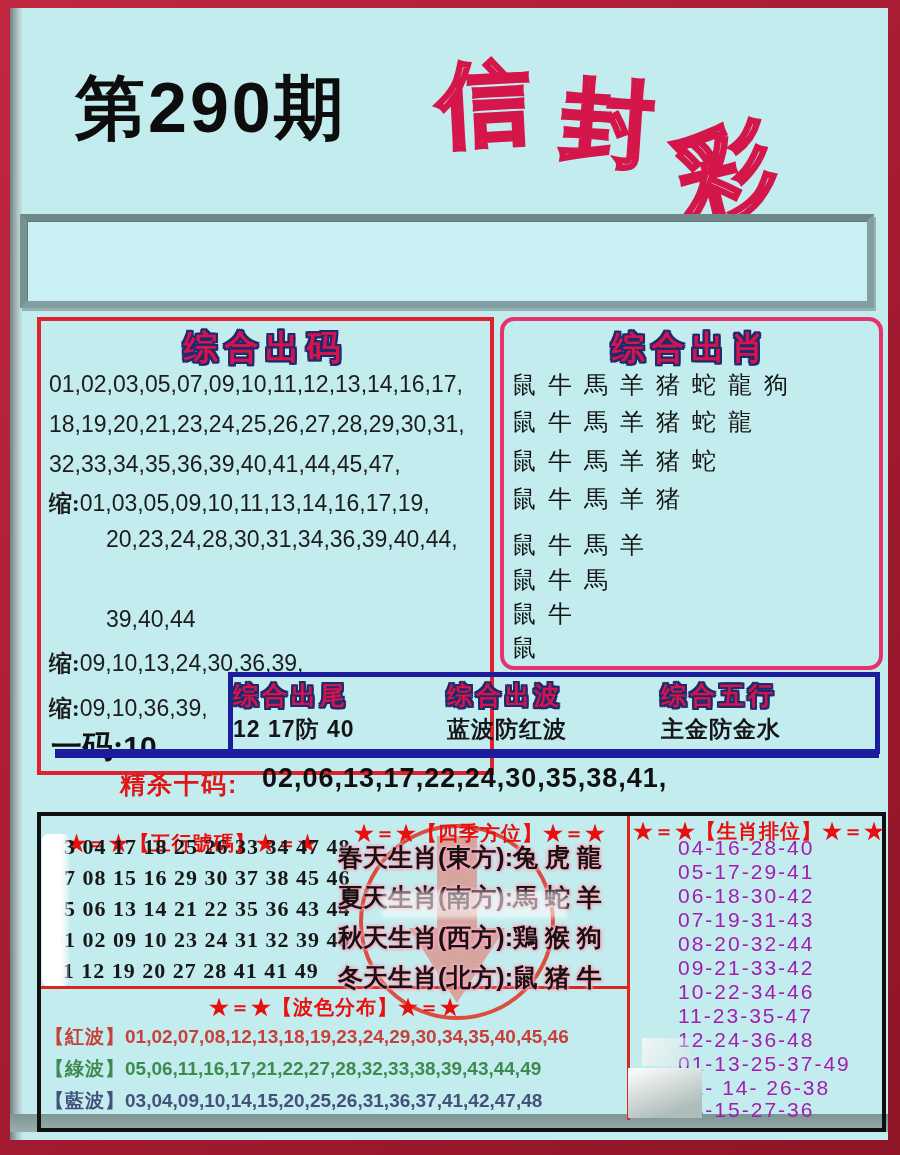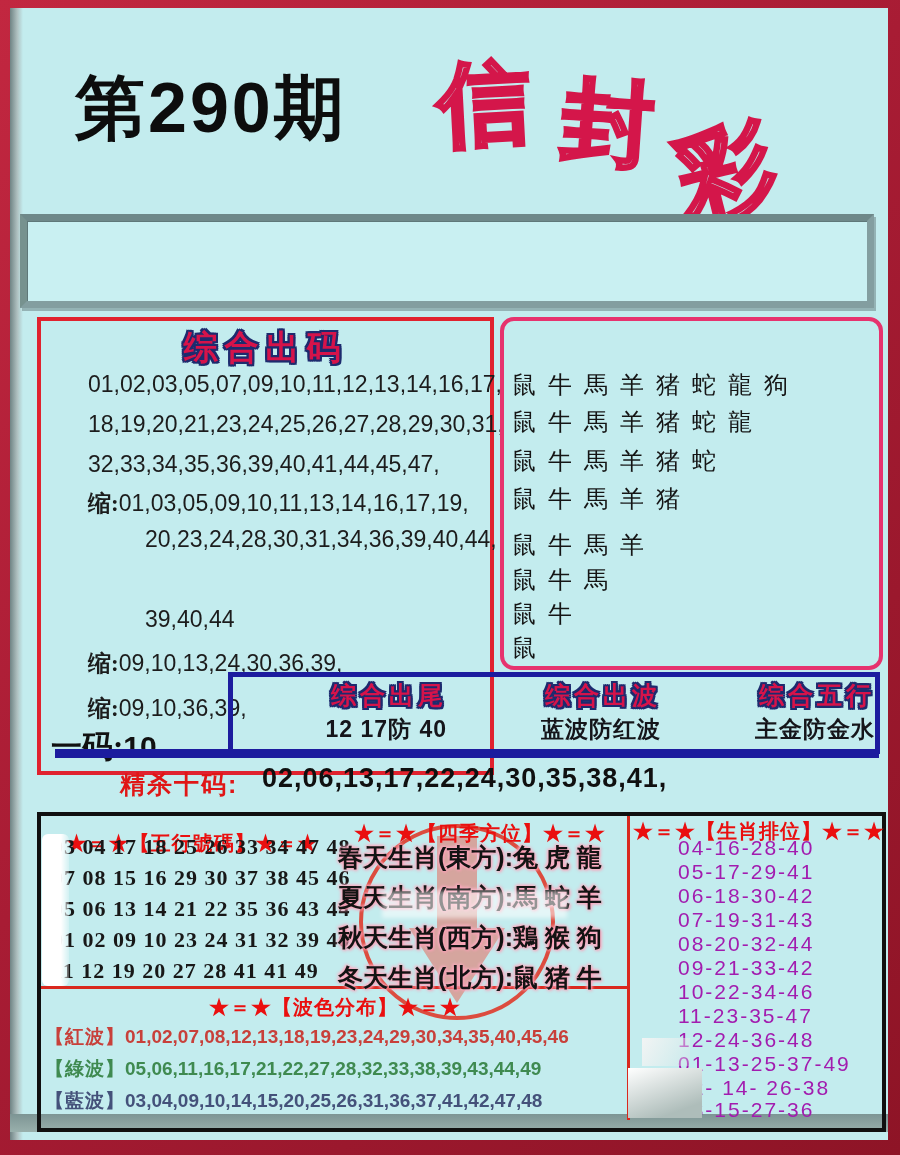--- a/index.html
+++ b/index.html
@@ -29,35 +29,35 @@
     box-shadow:inset 1px 1px 0 #5f7879, 2px 3px 0 rgba(90,110,110,.45);}
 
   
   .fhdr{font-weight:bold;color:#d6134a;letter-spacing:7px;font-family:"Liberation Serif",serif;
     text-shadow:2px 2px 0 #1d2b6e,-2px -2px 0 #1d2b6e,2px -2px 0 #1d2b6e,-2px 2px 0 #1d2b6e,
                 2px 0 0 #1d2b6e,-2px 0 0 #1d2b6e,0 2px 0 #1d2b6e,0 -2px 0 #1d2b6e;}
 
   
   .panel-chuma{left:37px;top:317px;width:449px;height:450px;border:4px solid #e0222e;}
   .chuma-hdr{left:0;top:4px;width:100%;text-align:center;font-size:34px;}
-  .cline{left:8px;font-size:23px;color:#1c1c1c;white-space:nowrap;font-weight:500;margin-left:39px;}
+  .cline{left:8px;font-size:23px;color:#1c1c1c;white-space:nowrap;font-weight:500;}
   .cline .suo{font-weight:bold;font-family:"Liberation Serif",serif;}
   .yima{left:10px;font-size:30px;font-weight:bold;color:#111;}
   .yima .suo{font-family:"Liberation Serif",serif;font-size:31px;}
 
   
   .panel-chuxiao{left:500px;top:317px;width:375px;height:345px;border:4px solid #e6336e;border-radius:14px;}
   .chuxiao-hdr{left:0;top:5px;width:100%;text-align:center;font-size:33px;}
   .xrow{left:8px;font-size:24px;font-weight:normal;color:#151515;letter-spacing:3px;
     font-family:"Liberation Serif",serif;white-space:nowrap;}
 
   
   .navybox{left:228px;top:672px;width:652px;height:82px;border:5px solid #1c1c9e;
     display:flex;box-sizing:border-box;}
-  .ncol{flex:1;text-align:right;}
+  .ncol{flex:1;text-align:left;}
   .ntitle{font-size:25px;letter-spacing:4px;margin-top:2px;}
   .nval{font-size:23px;color:#15151a;font-weight:bold;letter-spacing:1px;margin-top:2px;}
   .blueline{left:55px;top:749px;width:824px;height:9px;background:#1c1c9e;}
 
   
   .js-label{left:120px;top:768px;font-size:25px;font-weight:bold;color:#e01616;letter-spacing:2px;}
   .js-nums{left:262px;top:763px;font-size:27px;font-weight:bold;color:#101010;letter-spacing:1px;}
 
   
   .bigbox{left:37px;top:812px;width:841px;height:312px;border:4px solid #101010;box-sizing:content-box;}
@@ -103,20 +103,21 @@
   <div class="abs cline" style="top:130px;"><span class="suo"></span><span>32,33,34,35,36,39,40,41,44,45,47,</span></div>
   <div class="abs cline" style="top:167px;"><span class="suo">缩:</span><span>01,03,05,09,10,11,13,14,16,17,19,</span></div>
   <div class="abs cline" style="top:205px;left:65px;"><span>20,23,24,28,30,31,34,36,39,40,44,</span></div>
   <div class="abs cline" style="top:285px;left:65px;"><span>39,40,44</span></div>
   <div class="abs cline" style="top:327px;"><span class="suo">缩:</span><span>09,10,13,24,30,36,39,</span></div>
   <div class="abs cline" style="top:372px;text-align:center;"><span class="suo">缩:</span><span>09,10,36,39,</span></div>
   <div class="abs yima" style="top:405px;"><span class="suo">一码:</span><span>10</span></div>
 </div>
 
 <div class="abs panel-chuxiao">
+  <div class="abs chuxiao-hdr fhdr">综合出肖</div>
   <div class="abs xrow" style="top:48px;">鼠 牛 馬 羊 猪 蛇 龍 狗</div>
   <div class="abs xrow" style="top:85px;">鼠 牛 馬 羊 猪 蛇 龍</div>
   <div class="abs xrow" style="top:124px;">鼠 牛 馬 羊 猪 蛇</div>
   <div class="abs xrow" style="top:162px;text-align:center;">鼠 牛 馬 羊 猪</div>
   <div class="abs xrow" style="top:208px;">鼠 牛 馬 羊</div>
   <div class="abs xrow" style="top:243px;">鼠 牛 馬</div>
   <div class="abs xrow" style="top:277px;">鼠 牛</div>
   <div class="abs xrow" style="top:311px;">鼠</div>
 </div>
 

